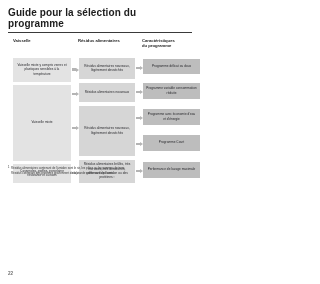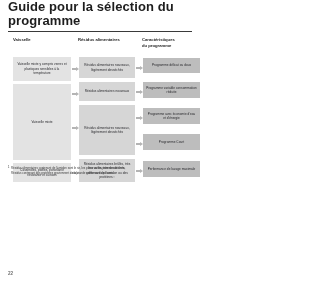--- a/index.html
+++ b/index.html
@@ -19,24 +19,25 @@
   .page {
     position: relative;
     width: 200px;
     height: 284px;
     box-sizing: border-box;
     padding: 0 8px;
   }
 
   
   .title {
-    font-size: 13px;
+    font-size: 10px;
     font-weight: bold;
     letter-spacing: 0.1px;
     color: #1d1d1d;
+    padding-top: 7px;
     line-height: 1.1;
   }
   .title-rule {
     margin-top: 2.5px;
     height: 1px;
     background: #3a3a3a;
     width: 100%;
   }
 
   

